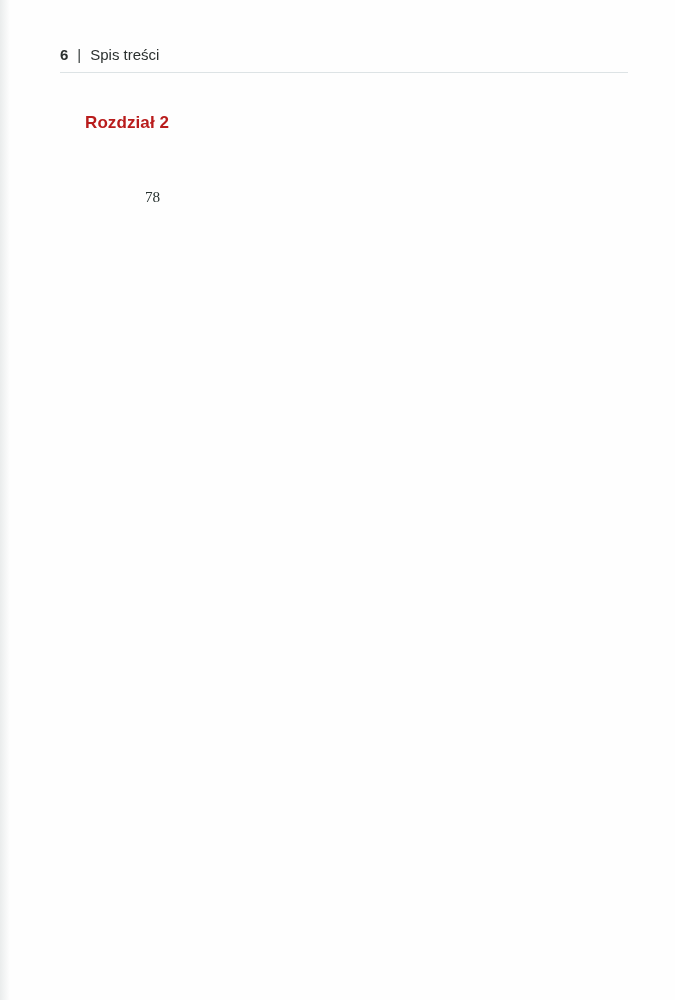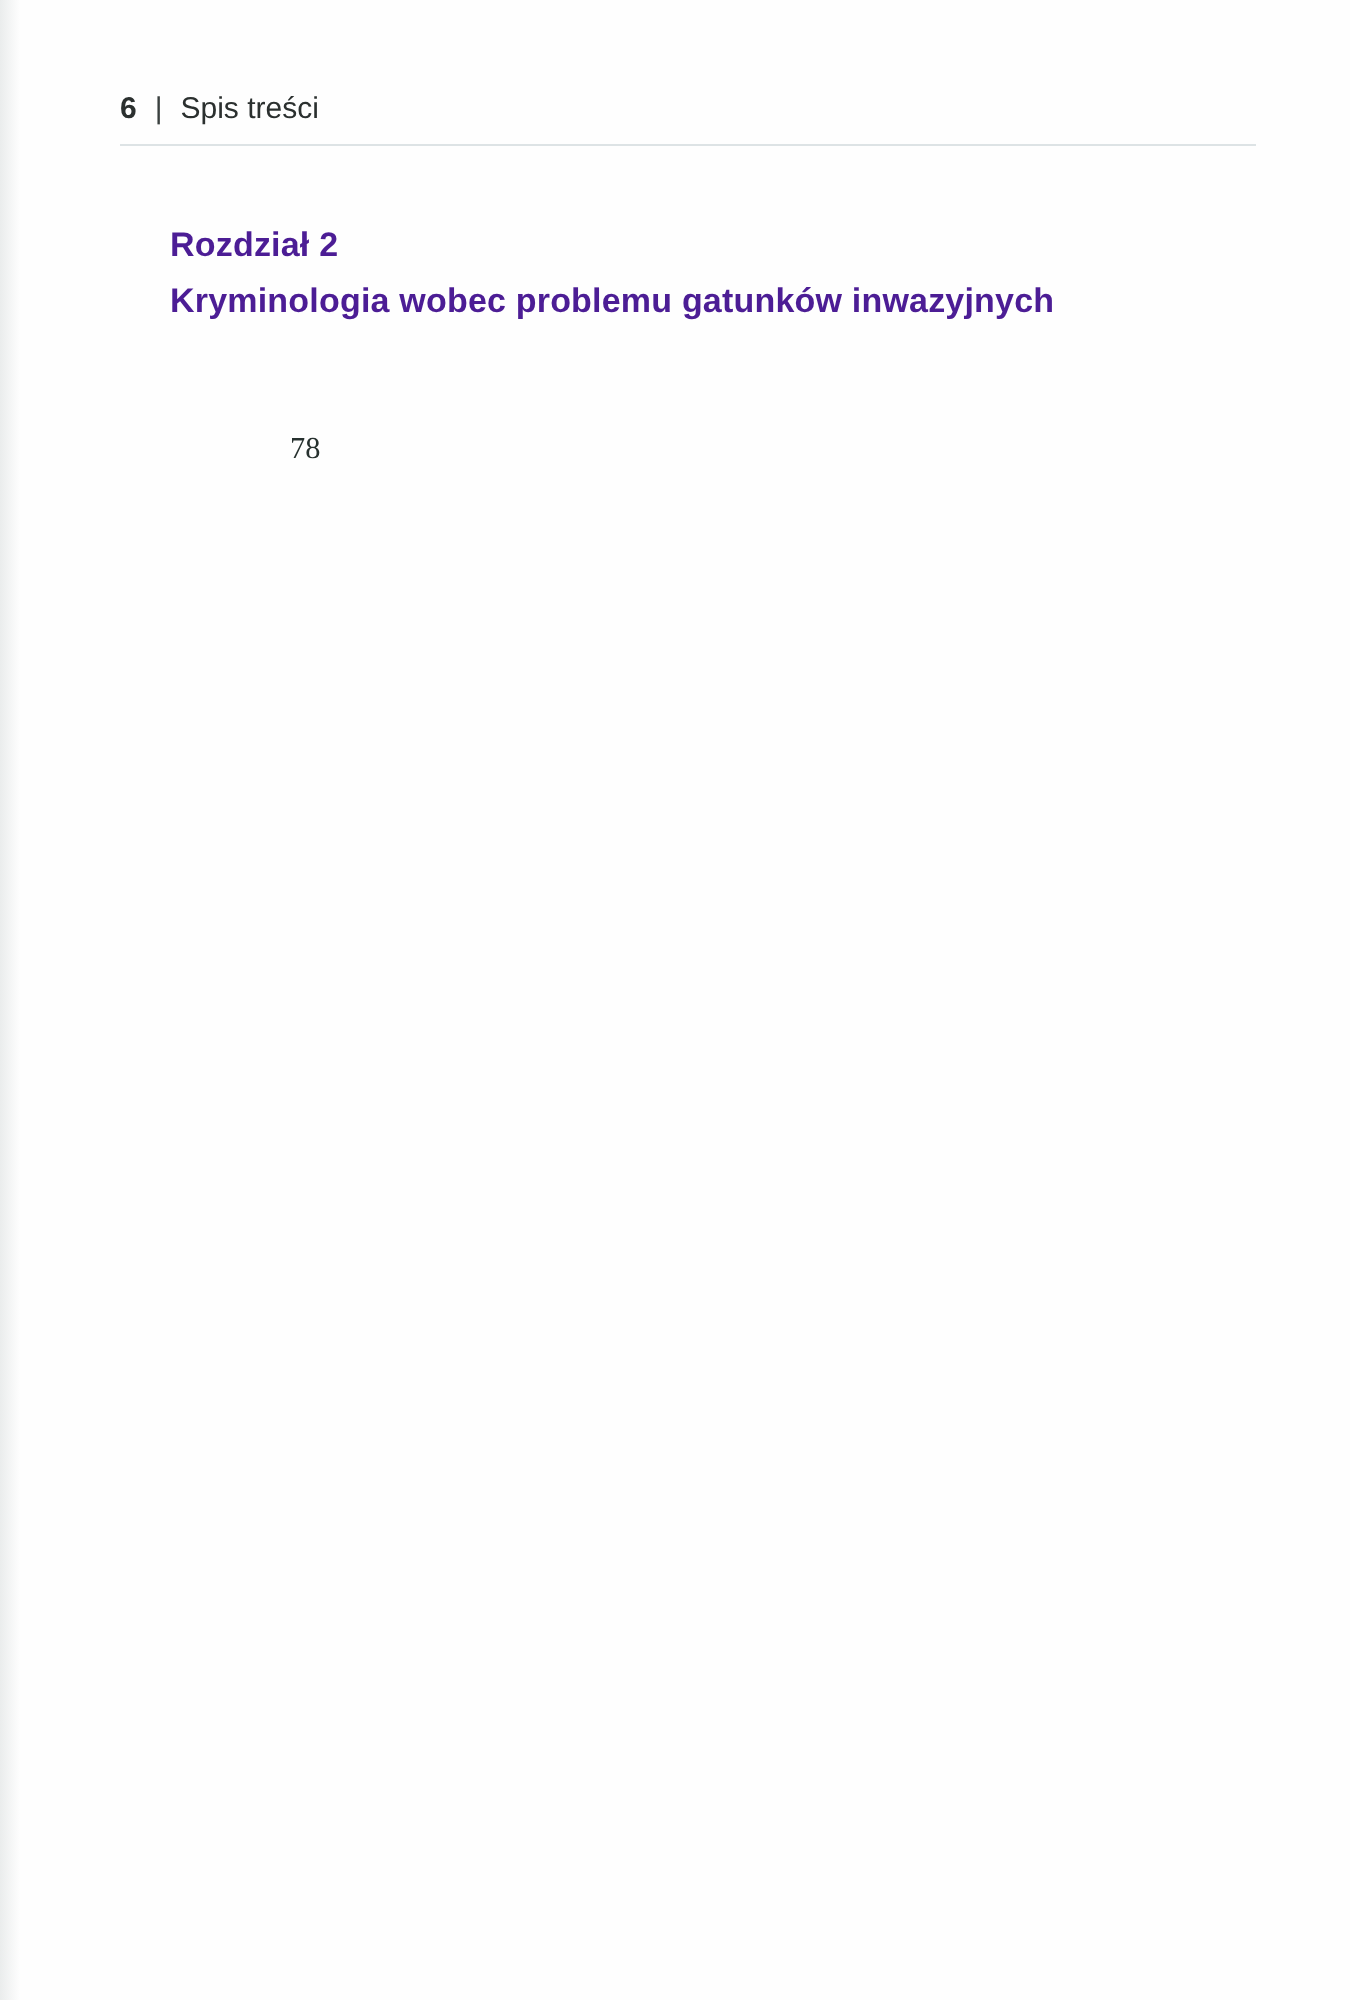--- a/index.html
+++ b/index.html
@@ -32,21 +32,21 @@
     padding-bottom: 7px;
   }
   .running-head .pgno { font-weight:700; }
   .running-head .sep  { color:#3a403f; font-weight:400; }
   
   .content { margin-left: 25px; }
   
   .chapter { margin-top: 36px; }
   .ch-label, .ch-title {
     font: 700 17px/28px "Liberation Sans", sans-serif;
-    color:#4c1d95; letter-spacing: 0.1px;
+    color:#b91c1c; letter-spacing: 0.1px;
   }
   .author-row {
     display:flex; justify-content:space-between; align-items:baseline;
     margin-top: 6px;
     font: 14.5px/20px "Liberation Sans", sans-serif;
     color:#2c3331;
   }
   .author-row .page { font: 15.2px/20px "Liberation Serif", serif; color:#27312f; }
 </style>
 </head>
@@ -59,21 +59,20 @@
   <div class="running-head">
     <span class="pgno">6</span>
     <span class="sep">|</span>
     <span class="title">Spis treści</span>
   </div>
 
   <div class="content">
     <div id="chapters">
         <section class="chapter">
           <div class="ch-label">Rozdział 2</div>
-          <div class="ch-title">Kryminologia wobec problemu gatunków inwazyjnych</div>
           <div class="author-row">
             <span class="page">78</span>
           </div>
         </section>
       </div>
 
   </div>
 </div>
 
 </body></html>

